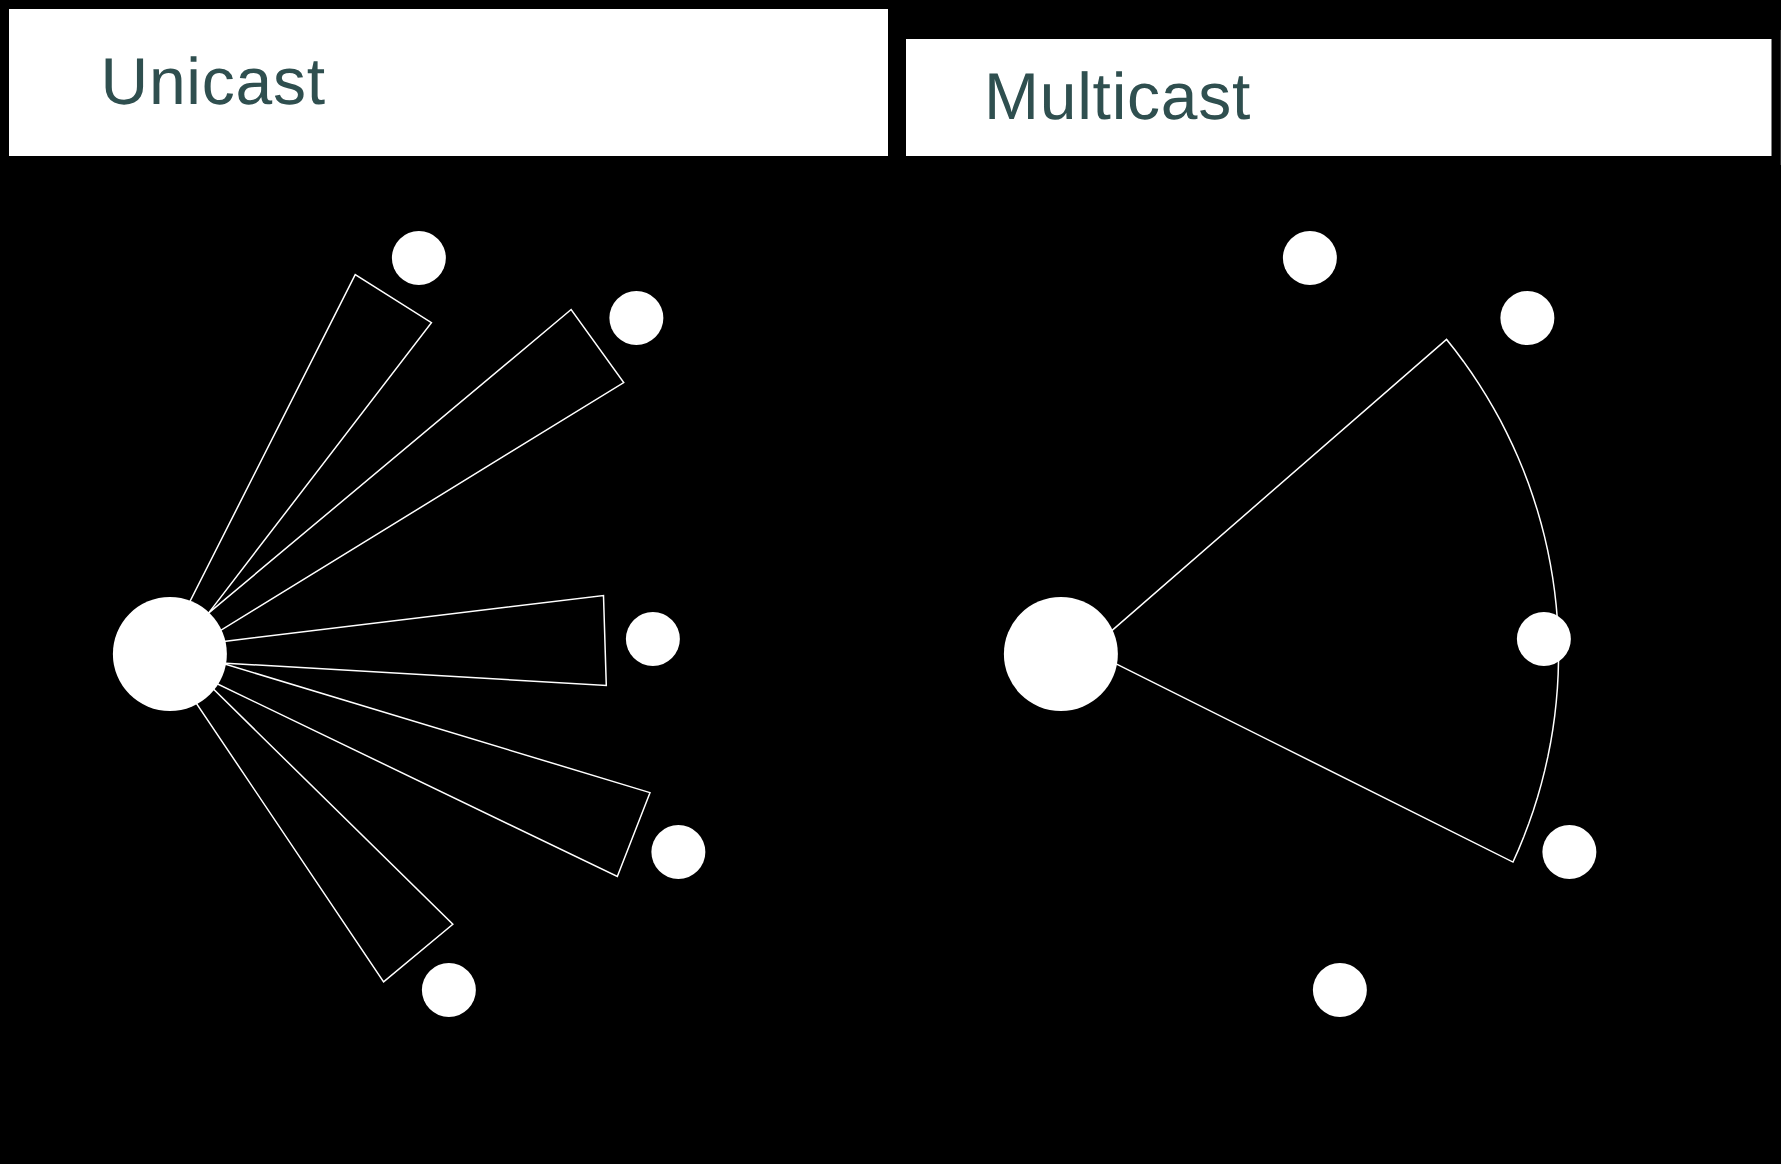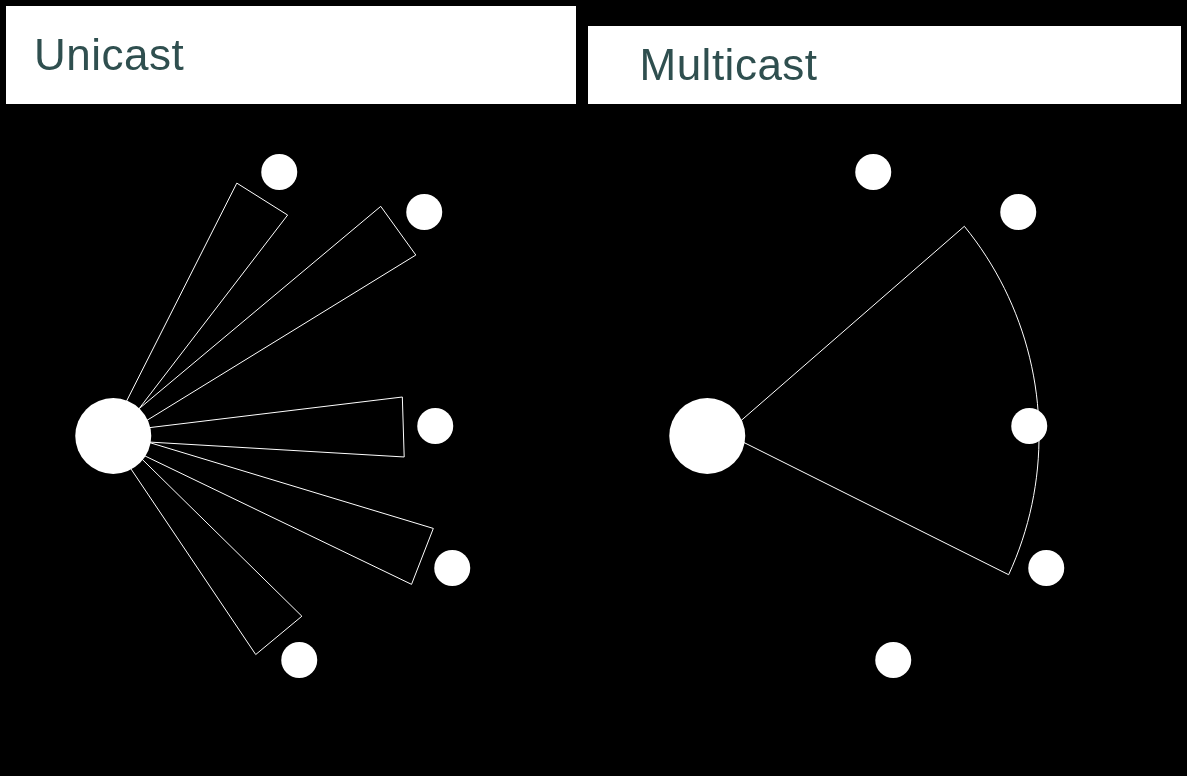--- a/index.html
+++ b/index.html
@@ -26,21 +26,21 @@
     display: flex;
     background: #000;
   }
   .panel-label {
     background: #fff;
     border: 6px solid #000;
     box-sizing: border-box;
     flex: 1;
     display: flex;
     align-items: center;
-    padding-left: 28px;
+    padding-left: 61px;
     font-size: 44px;
     color: #2f4f4f;
     letter-spacing: 0.5px;
   }
   .panel-label.right {
     padding-left: 52px;
     margin-top: 20px;
   }
   .diagram-row {
     position: absolute;

